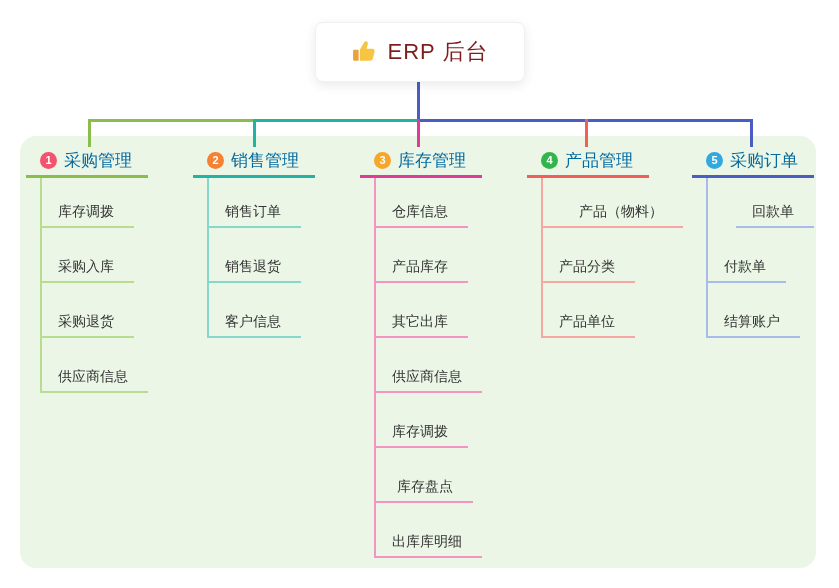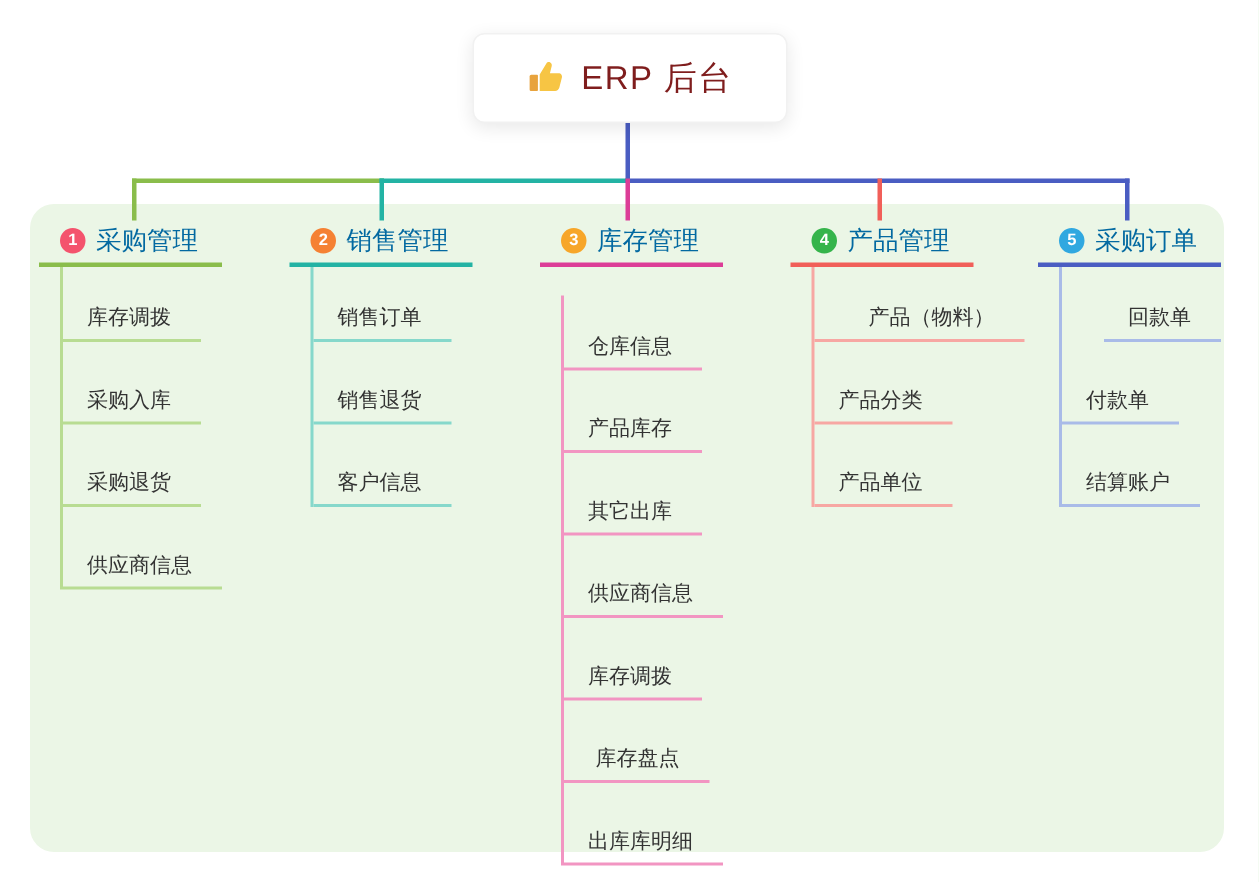--- a/index.html
+++ b/index.html
@@ -108,21 +108,21 @@
 
   <div class="child" style="border-bottom-color: rgb(134, 216, 203);">客户信息</div>
 </div>
   </div>
 
   <div class="branch" style="left: 360px;">
     <div class="branch-title" style="border-bottom-color: rgb(220, 61, 151);">
       <span class="badge" style="background: rgb(247, 166, 41);">3</span>
       <span class="branch-label">库存管理</span>
     </div>
-    <div class="children" style="border-left-color: rgb(242, 149, 194); margin-top: 19px;">
+    <div class="children" style="border-left-color: rgb(242, 149, 194);">
   <div class="child" style="border-bottom-color: rgb(242, 149, 194);">仓库信息</div>
 
   <div class="child" style="border-bottom-color: rgb(242, 149, 194);">产品库存</div>
 
   <div class="child" style="border-bottom-color: rgb(242, 149, 194);">其它出库</div>
 
   <div class="child" style="border-bottom-color: rgb(242, 149, 194);">供应商信息</div>
 
   <div class="child" style="border-bottom-color: rgb(242, 149, 194);">库存调拨</div>
 

